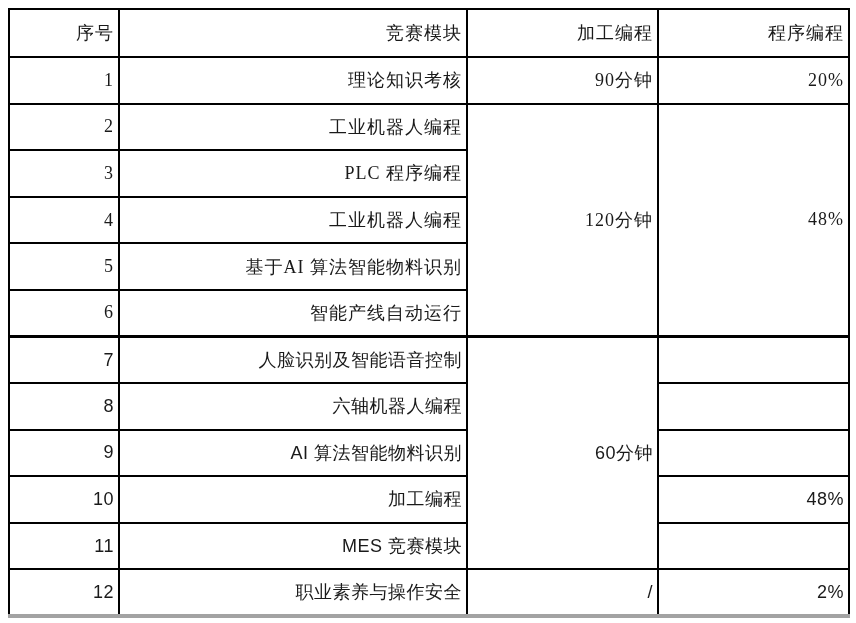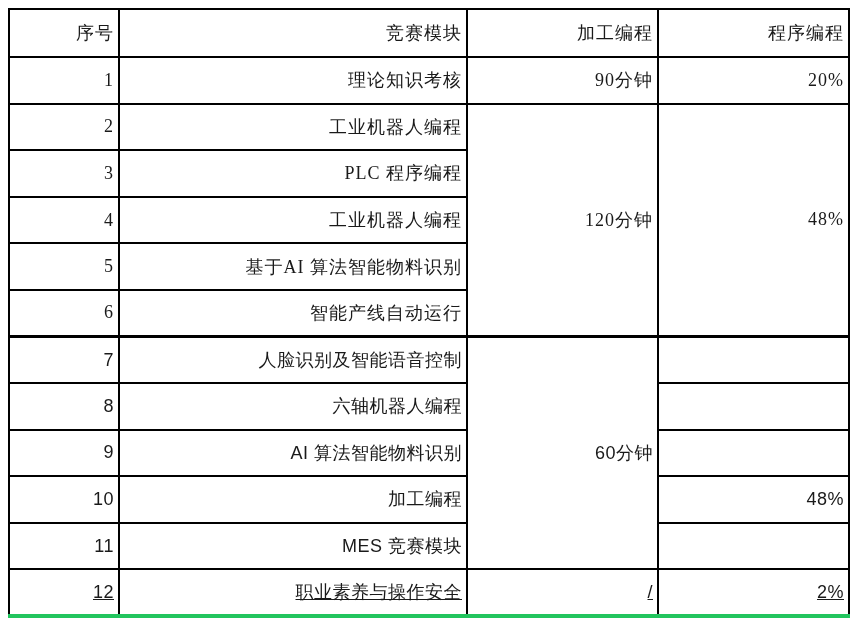--- a/index.html
+++ b/index.html
@@ -43,21 +43,21 @@
     font-family: "Liberation Serif", "DejaVu Serif", serif;
   }
   
   tr.sans td {
     font-family: "Liberation Sans", "DejaVu Sans", sans-serif;
     letter-spacing: 0.5px;
   }
   
   tr.section-start td { border-top: 3px solid #000000; }
   
-  tr.last-row td { border-bottom: 4px solid #22c55e; text-decoration: underline; }
+  tr.last-row td { border-bottom: 4px solid #a3a3a3; }
 </style>
 </head>
 <body>
 
 <div class="page">
   <table class="score-table">
     <colgroup>
       <col style="width:110px">
       <col style="width:348px">
       <col style="width:191px">

